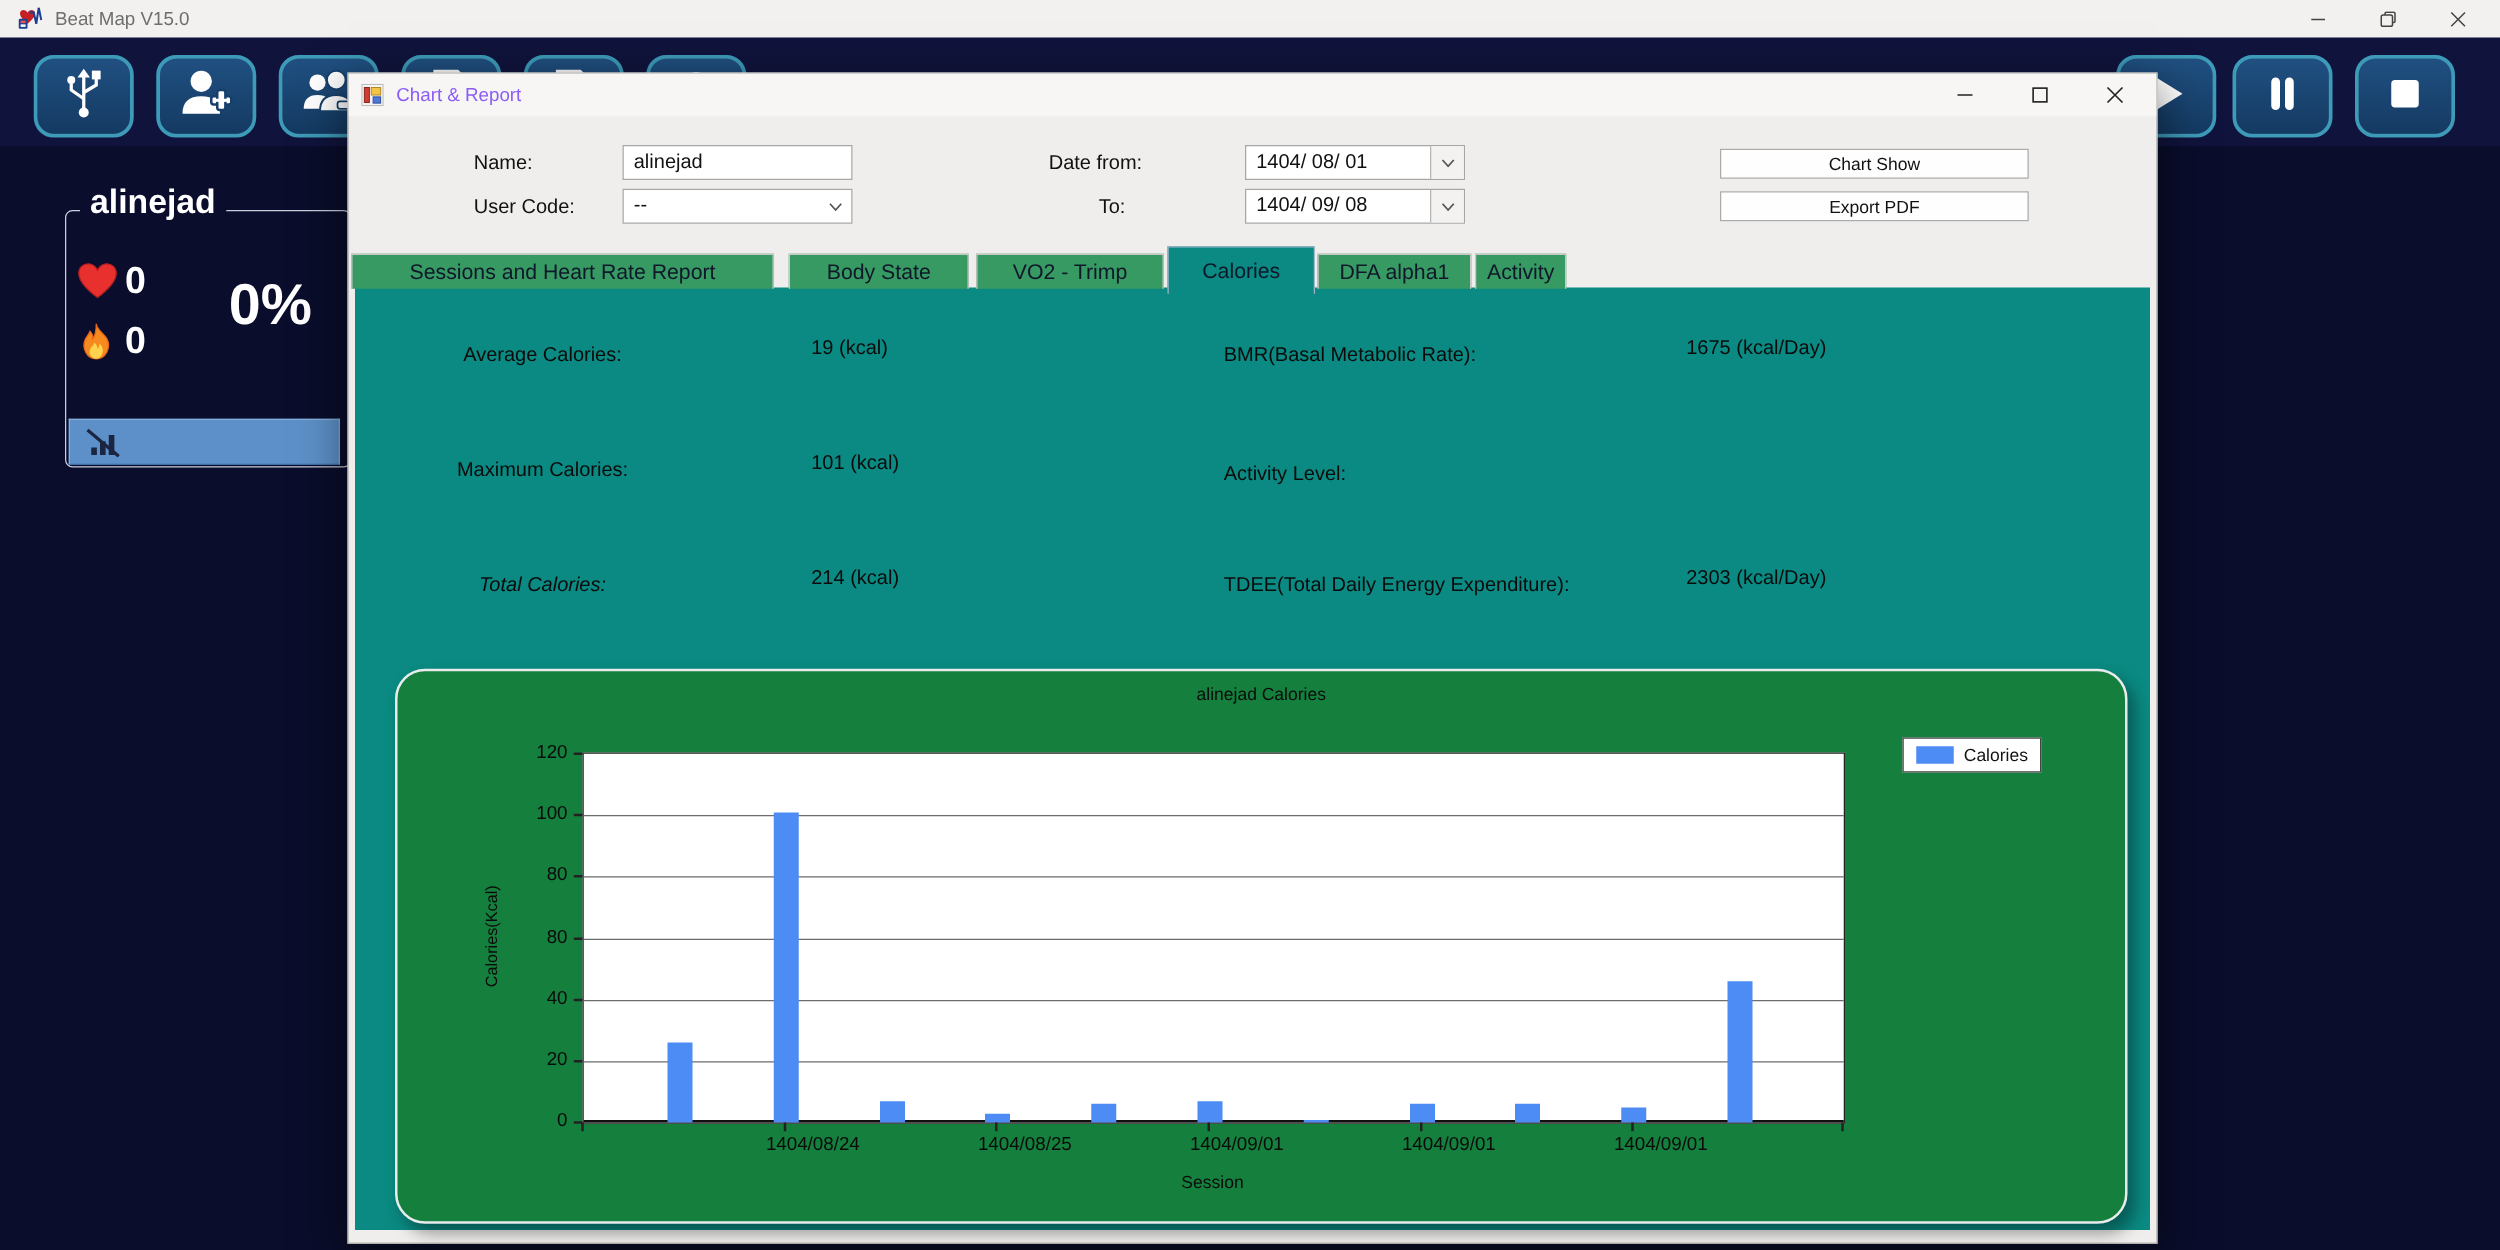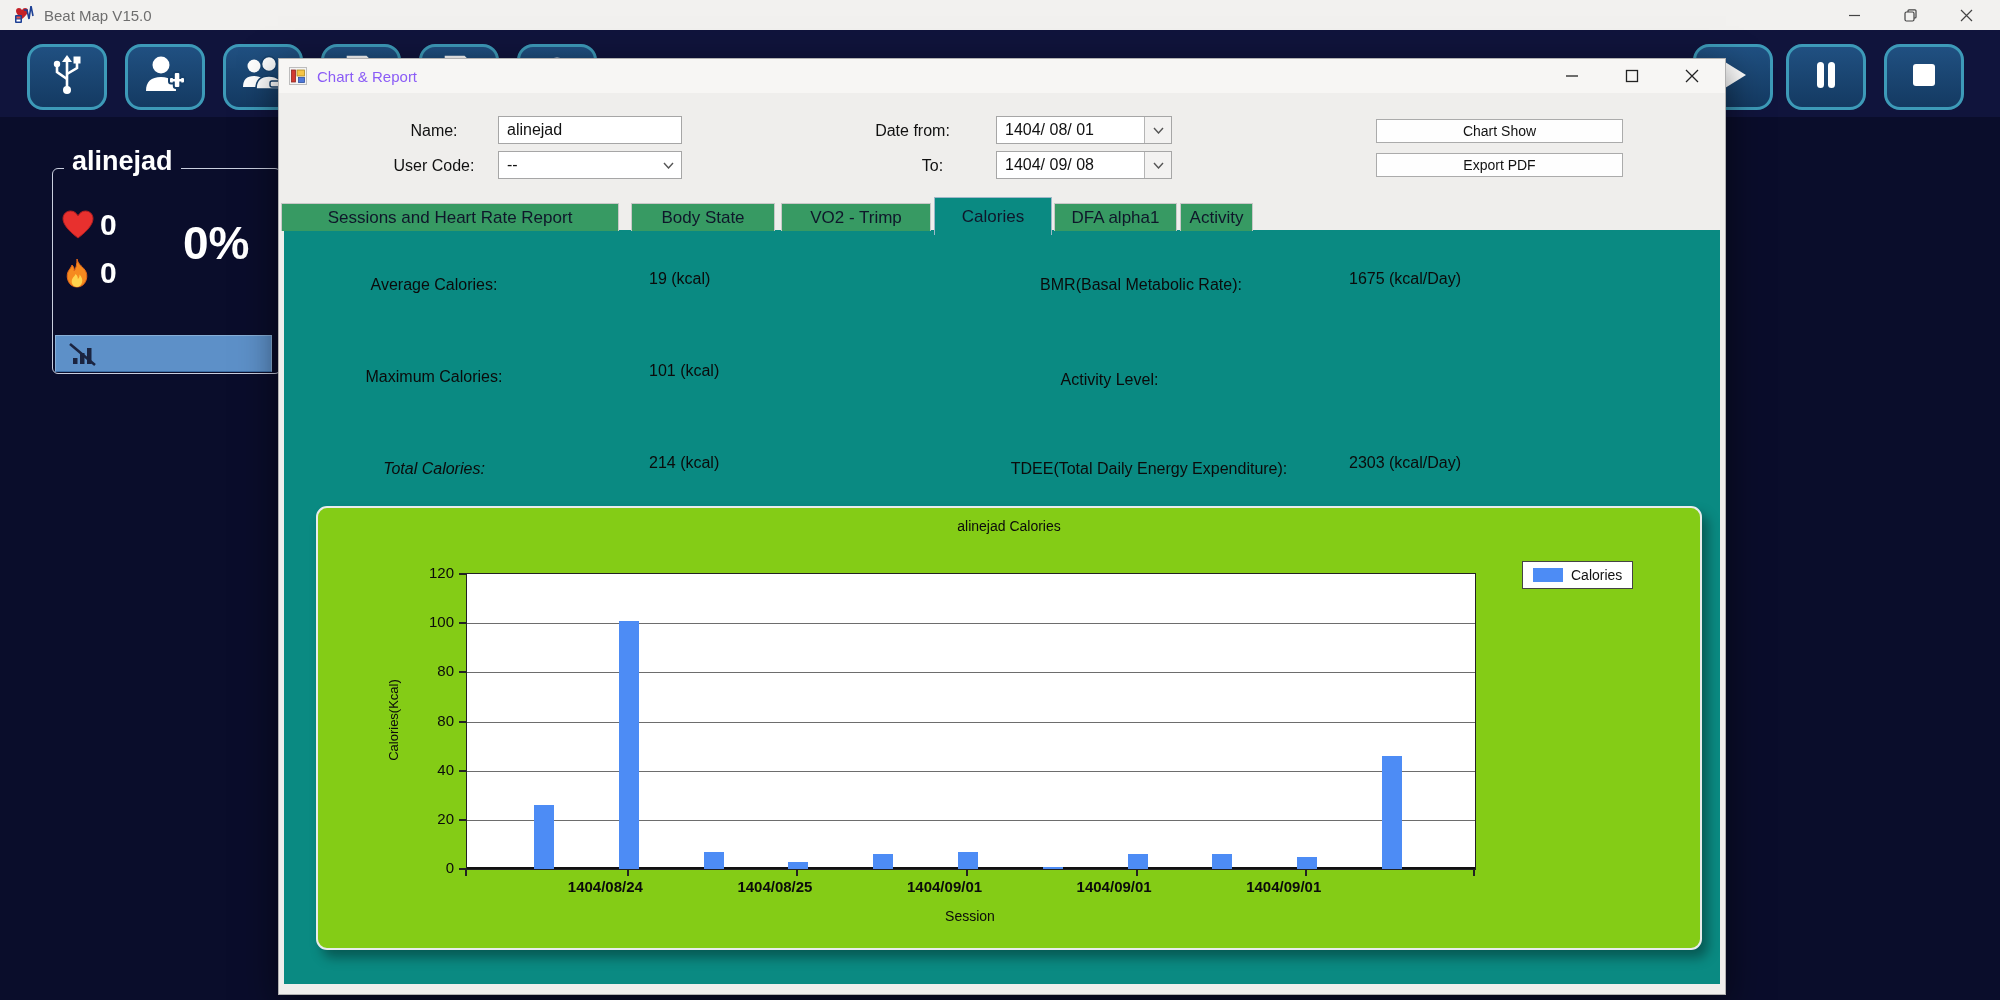--- a/index.html
+++ b/index.html
@@ -28,55 +28,55 @@
     border:1px solid #87aed6;border-bottom-color:#3c6ea6;box-sizing:border-box;display:flex;align-items:center;z-index:2;}
   
   .dialog{position:absolute;left:278px;top:58px;width:1448px;height:937px;background:#efeeec;
     border:1px solid #b1b1b1;box-sizing:border-box;box-shadow:0 10px 35px rgba(0,0,0,.55);z-index:10;}
   .dlg-titlebar{position:absolute;left:0;top:0;right:0;height:34px;background:#f7f6f4;display:flex;align-items:center;}
   .dlg-icon{margin-left:10px;display:flex;}
   .dlg-title{margin-left:10px;font-size:15px;color:#8b5cf6;}
   .dlg-controls{position:absolute;right:13px;top:0;height:34px;display:flex;gap:20px;align-items:center;}
   .dlg-btn{width:40px;height:30px;display:flex;align-items:center;justify-content:center;}
   .lbl{position:absolute;font-size:16px;color:#111;}
-  .r{text-align:center;}
+  .r{text-align:left;}
   .textbox{position:absolute;background:#fff;border:1px solid #a6a6a6;box-sizing:border-box;
     font-size:16px;font-family:"Liberation Sans",sans-serif;padding:0 0 0 8px;color:#111;}
   .combo{position:absolute;background:#fff;border:1px solid #a6a6a6;box-sizing:border-box;display:flex;align-items:center;color:#111;}
   .combo .val{flex:1;font-size:16px;padding-left:8px;white-space:nowrap;overflow:hidden;}
   .combo .arrow{width:26px;height:100%;display:flex;align-items:center;justify-content:center;}
   .combo.btnstyle .arrow{background:#f3f2f1;border-left:1px solid #b5b5b5;}
   .push-btn{position:absolute;width:247px;height:24px;background:#fefefe;border:1px solid #ababab;box-sizing:border-box;
     display:flex;align-items:center;justify-content:center;font-size:14px;color:#111;}
   
   .tab{position:absolute;top:144px;height:28px;background:#379a63;color:#0f172a;font-size:17px;
     display:flex;align-items:center;justify-content:center;border:1px solid #c8c8c8;border-bottom:none;box-sizing:border-box;z-index:2;white-space:nowrap;}
   .tab.selected{top:138px;height:38px;background:#0a8a82;z-index:4;border-color:#9fb8c8;}
   .tab:nth-of-type(1){left:2px;width:338px;}
   
   
   .teal-panel{position:absolute;left:5px;right:5px;top:171px;bottom:10px;background:#0a8a82;z-index:1;}
   .stat-label{position:absolute;font-size:16px;color:#0b0b0b;}
   .stat-value{position:absolute;font-size:16px;color:#0b0b0b;}
   
-  .chart-card{position:absolute;left:32px;top:276px;width:1382px;height:440px;background:#84cc16;
-    border:2px solid #e8ecec;border-radius:11px;box-sizing:content-box;box-shadow:6px 8px 12px rgba(0,0,0,.35);}
+  .chart-card{position:absolute;left:32px;top:305px;width:1382px;height:440px;background:#15803d;
+    border:2px solid #e8ecec;border-radius:24px;box-sizing:content-box;box-shadow:6px 8px 12px rgba(0,0,0,.35);}
   .chart-title{position:absolute;left:0;top:10px;width:100%;text-align:center;font-size:14px;color:#0b0b0b;}
   .legend{position:absolute;left:1204px;top:53px;background:#fff;border:1px solid #444;
     display:flex;align-items:center;gap:8px;padding:5px 10px;}
   .legend .swatch{width:30px;height:14px;background:#4d8cf5;}
   .legend .txt{font-size:14px;color:#111;}
   .plot{position:absolute;left:148px;top:65px;width:1008px;height:295px;background:#fff;border:1px solid #222;box-sizing:content-box;}
   .gridline{position:absolute;left:0;width:1008px;height:1px;background:#6d6d6d;}
   .xaxis{position:absolute;left:0;bottom:0;width:1008px;height:2px;background:#111;}
   .bar{position:absolute;width:20px;}
   .ytick{position:absolute;width:7px;height:2px;background:#222;}
   .ylab{position:absolute;width:48px;text-align:right;font-size:15px;color:#0b0b0b;}
   .xtick{position:absolute;width:2px;height:7px;background:#222;}
-  .xlab{position:absolute;width:120px;text-align:left;font-size:15px;color:#0b0b0b;font-weight:bold;}
+  .xlab{position:absolute;width:120px;text-align:right;font-size:15px;color:#0b0b0b;}
   .ytitle{position:absolute;font-size:13px;color:#0b0b0b;white-space:nowrap;transform:translate(-50%,-50%) rotate(-90deg);}
   .xtitle{position:absolute;text-align:center;font-size:14px;color:#0b0b0b;}
 </style>
 </head>
 <body>
 
 <div class="titlebar">
   <span class="app-logo">
     <svg width="20" height="18" viewBox="0 0 20 18">
       <path d="M2 5 q0-3 3-3 q2 0 3 2 q1-2 3-2 q3 0 3 3 q0 3-6 8 q-6-5-6-8z" fill="#c42127"></path>

